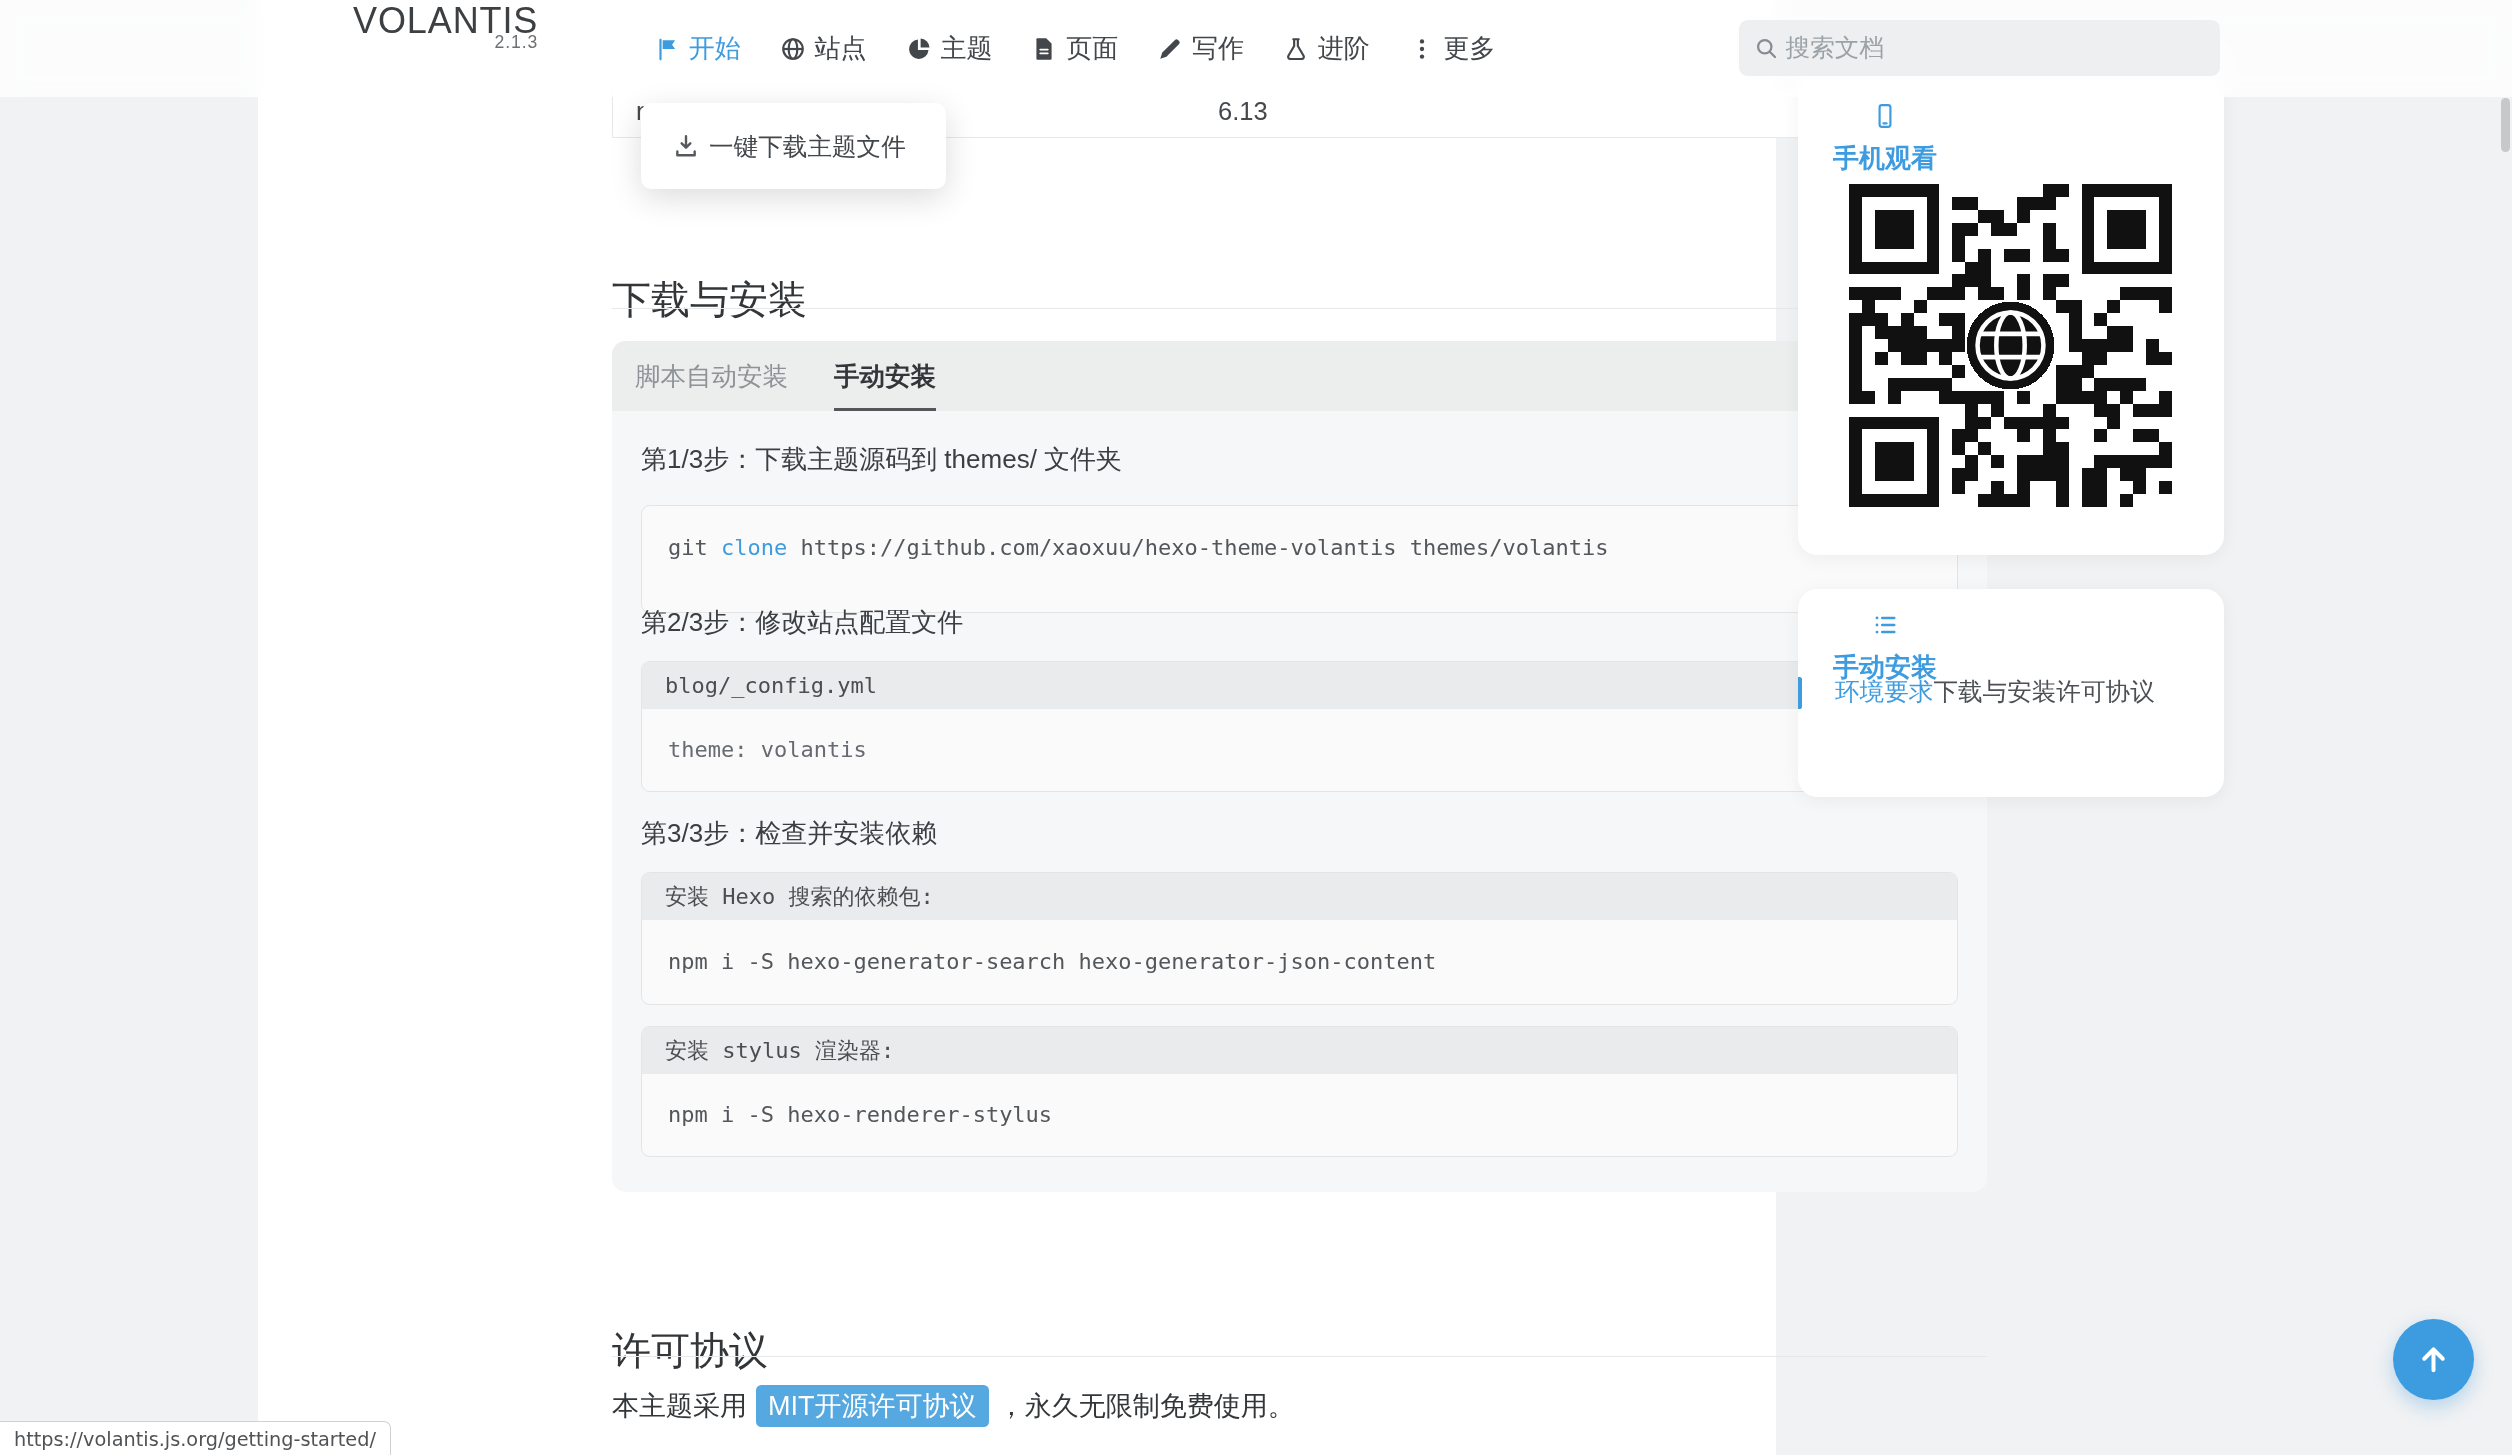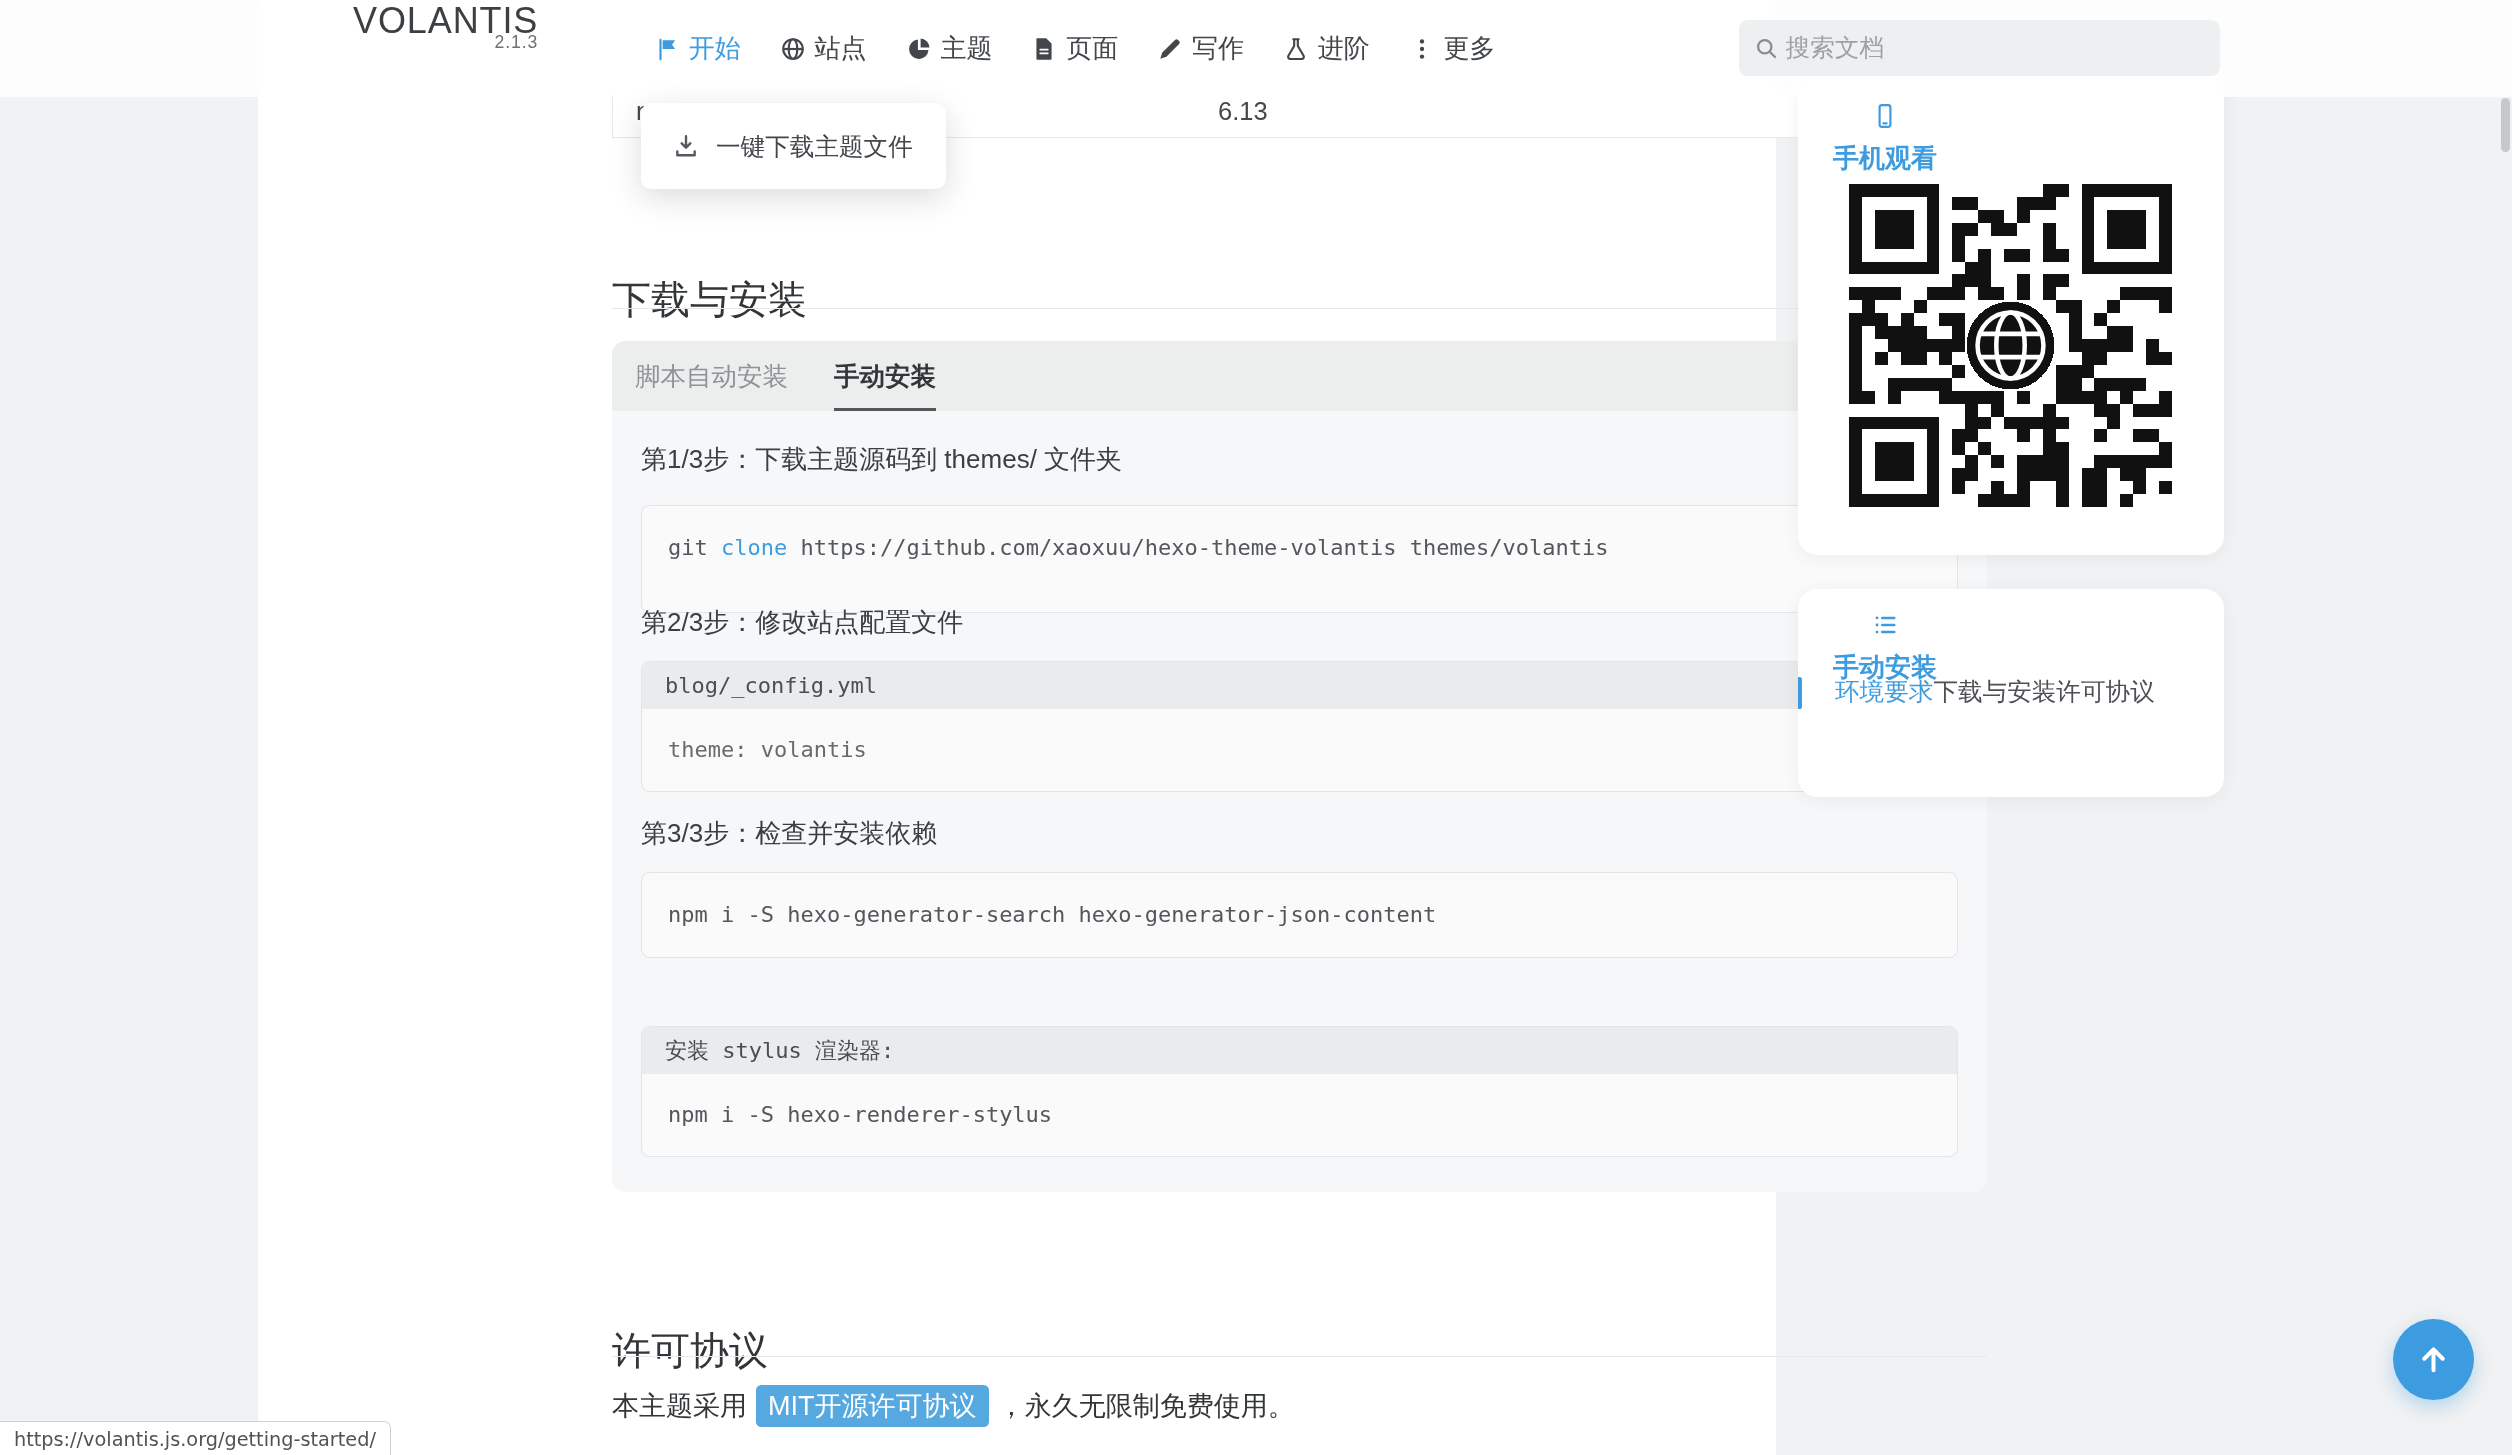--- a/index.html
+++ b/index.html
@@ -27,21 +27,21 @@
   .nav-item svg{width:26px;height:26px;flex:0 0 auto;}
   .nav-item.active{color:var(--accent);}
   .search{position:absolute;right:292px;top:20px;width:481px;height:56px;background:#edeff0;
     border-radius:8.8px;display:flex;align-items:center;gap:5px;padding-left:15px;}
   .search svg{width:24.6px;height:24.6px;color:#868c92;}
   .search input{border:none;background:transparent;outline:none;font-size:24.6px;color:#3c3f43;width:334px;font-family:inherit;}
   .search input::placeholder{color:#9aa1a7;}
 
   
   .dropdown{position:absolute;left:641px;top:103px;width:305px;height:86px;background:#fff;border-radius:10.5px;
-    box-shadow:0 8.8px 32px rgba(0,0,0,0.14);z-index:60;display:flex;align-items:center;gap:17px;
+    box-shadow:0 8.8px 32px rgba(0,0,0,0.14);z-index:60;display:flex;align-items:center;gap:10px;
     padding-left:32px;font-size:24.6px;color:#43474b;cursor:pointer;}
   .dropdown svg{width:26px;height:26px;color:#55595e;}
 
   
   .content{position:absolute;left:612px;top:0;width:1375px;height:1456px;z-index:1;}
   .env-row{position:absolute;left:0;top:88px;width:1375px;height:50px;background:#fff;
     border:0.9px solid #e8e8e8;border-top:none;}
   .env-row .env-name{position:absolute;left:23px;top:0;line-height:47px;font-size:25.5px;color:#45484c;}
   .env-row .env-ver{position:absolute;left:605px;top:0;line-height:47px;font-size:25.5px;color:#45484c;}
 
@@ -124,20 +124,23 @@
     <div class="block" style="top:320px;">
       <div class="block-header mono">
         <span>blog/_config.yml</span>
         <span class="lang">YAML</span>
       </div>
       <div class="block-body mono" style="line-height:82px;color:#676b70;">theme: volantis</div>
     </div>
 
     <div class="step" style="top:475px;">第3/3步：检查并安装依赖</div>
     <div class="block" style="top:531px;">
+      <div class="block-header mono">
+        <span>安装 Hexo 搜索的依赖包:</span>
+      </div>
       <div class="block-body mono" style="line-height:84px;color:#53575b;">npm i -S hexo-generator-search hexo-generator-json-content</div>
     </div>
 
     <div class="block" style="top:685px;">
       <div class="block-header mono">
         <span>安装 stylus 渲染器:</span>
       </div>
       <div class="block-body mono" style="line-height:82px;color:#53575b;">npm i -S hexo-renderer-stylus</div>
     </div>
   </div>

